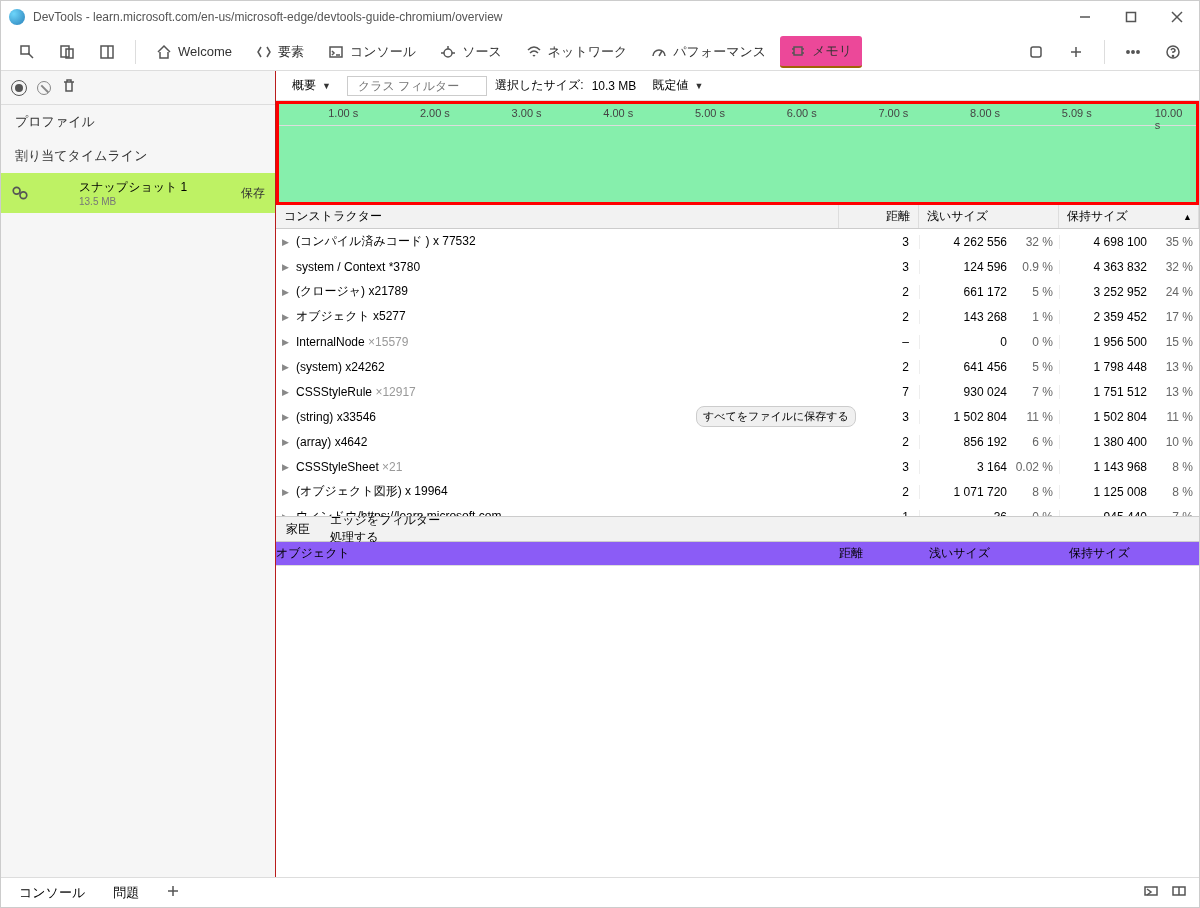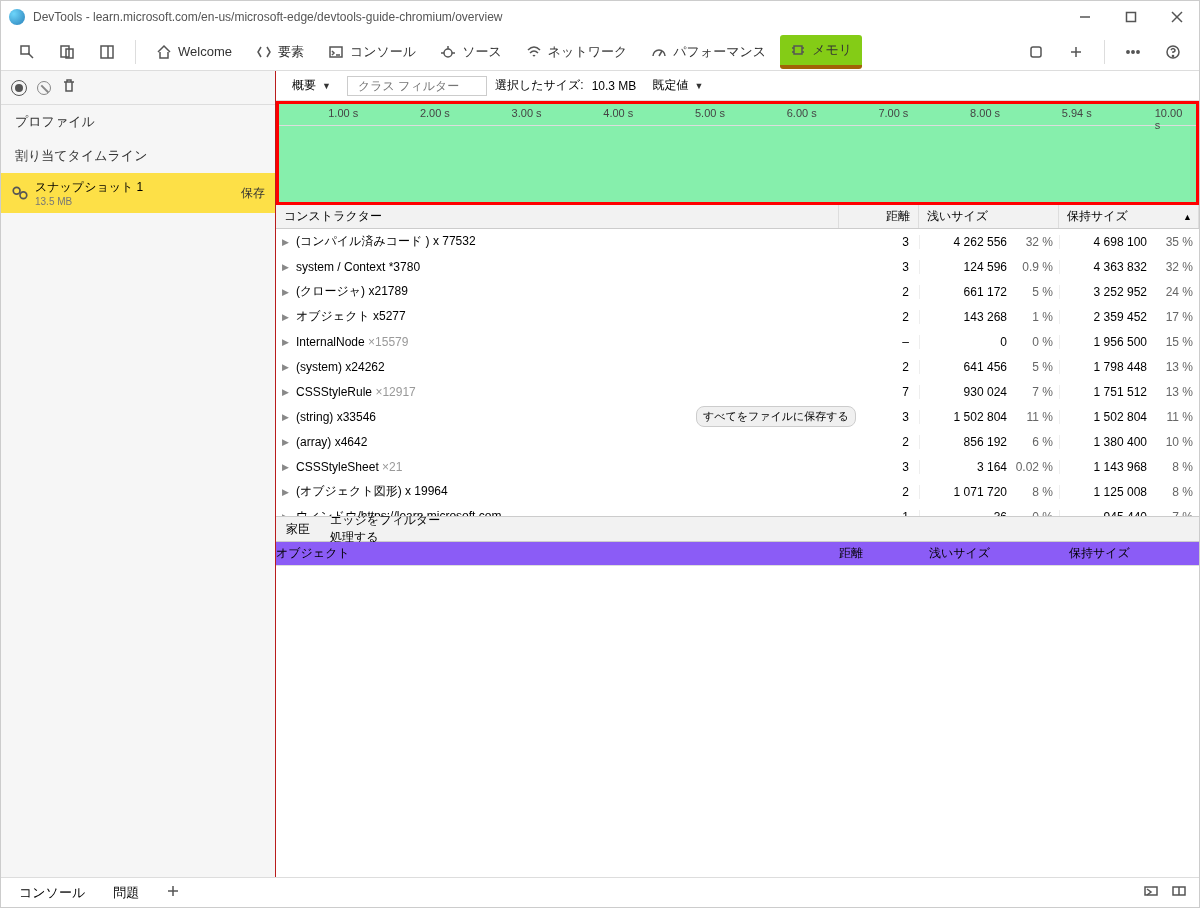--- a/index.html
+++ b/index.html
@@ -9,35 +9,35 @@
 .titlebar { height: 32px; display: flex; align-items: center; padding: 0 8px; background: #fff; }
 .titlebar .app-icon { width: 16px; height: 16px; border-radius: 50%; background: radial-gradient(circle at 30% 30%, #6dd5fa, #2980b9); margin-right: 8px; }
 .titlebar .title-text { flex: 1; font-size: 12px; color: #555; }
 .titlebar .win-controls { display: flex; gap: 18px; }
 .win-btn { width: 28px; height: 20px; display: flex; align-items: center; justify-content: center; cursor: pointer; }
 .win-btn svg { width: 12px; height: 12px; }
 
 
 .main-toolbar { height: 38px; display: flex; align-items: center; border-bottom: 1px solid #ddd; padding: 0 8px; gap: 4px; background: #fff; }
 .toolbtn { padding: 6px 10px; display: flex; align-items: center; gap: 6px; font-size: 13px; cursor: pointer; border-radius: 3px; color: #333; }
-.toolbtn.active { border-bottom: 4px solid #a16207; background: #84cc16; }
+.toolbtn.active { border-bottom: 2px solid #a16207; background: #ec4899; }
 .toolbtn .icon { width: 16px; height: 16px; display: inline-flex; align-items: center; justify-content: center; }
 .spacer { flex: 1; }
 .divider-v { width: 1px; height: 24px; background: #ddd; margin: 0 6px; }
 
 
 .content { flex: 1; display: flex; min-height: 0; }
 .sidebar { width: 275px; border-right: 1px solid #b91c1c; display: flex; flex-direction: column; background: #f6f6f6; }
 .sb-toolbar { height: 34px; display: flex; align-items: center; gap: 10px; padding: 0 10px; border-bottom: 1px solid #ddd; }
 .sb-toolbar .circ { width: 16px; height: 16px; border: 1.5px solid #555; border-radius: 50%; display:inline-block; }
 .sb-toolbar .stop { width: 14px; height: 14px; border: 1.5px solid #888; border-radius: 50%; position: relative; }
 .sb-toolbar .stop::after { content:""; position:absolute; left:2px; top:6px; width:10px; height:1.5px; background:#888; transform: rotate(45deg);}
 .sb-toolbar .trash svg { width: 16px; height: 16px; }
 .sb-section { padding: 8px 14px; font-size: 13px; color: #333; cursor: pointer; }
-.snapshot-item { display:flex; align-items:center; padding: 6px 10px; background:#fde047; font-size:12px; }
+.snapshot-item { display:flex; align-items:center; padding: 6px 10px; background:#bef264; font-size:12px;gap:44px; }
 .snapshot-item .snap-icon { width:18px; height:18px; display:flex; align-items:center; justify-content:center; margin-right:6px; }
 .snapshot-item .snap-main { flex:1; display:flex; flex-direction: column; }
 .snapshot-item .snap-sub { font-size: 10px; color:#777; }
 .snapshot-item .snap-action { font-size:12px; color:#333; }
 
 
 .rightpane { flex: 1; display: flex; flex-direction: column; min-width: 0; }
 .filterbar { height: 30px; display: flex; align-items: center; gap: 8px; border-bottom: 1px solid #ddd; padding: 0 8px; font-size: 12px; }
 .selectlike { display:flex; align-items:center; gap:6px; padding: 2px 8px; cursor:pointer; }
 .selectlike .tri { font-size: 9px; color:#333; }
@@ -288,21 +288,21 @@
     <div class="timeline-wrap">
       <div class="timeline-ticks" id="ticks">
           <span class="tick" style="left: 7%;">1.00 s</span>
           <span class="tick" style="left: 17%;">2.00 s</span>
           <span class="tick" style="left: 27%;">3.00 s</span>
           <span class="tick" style="left: 37%;">4.00 s</span>
           <span class="tick" style="left: 47%;">5.00 s</span>
           <span class="tick" style="left: 57%;">6.00 s</span>
           <span class="tick" style="left: 67%;">7.00 s</span>
           <span class="tick" style="left: 77%;">8.00 s</span>
-          <span class="tick" style="left: 87%;">5.94 s</span>
+          <span class="tick" style="left: 87%;">5.09 s</span>
           <span class="tick" style="left: 97%;">10.00 s</span>
         </div>
     </div>
 
     <div class="ctable">
       <div class="cthead">
         <div class="hc col-con">コンストラクター</div>
         <div class="hc col-dist">距離</div>
         <div class="hc col-shallow">浅いサイズ</div>
         <div class="hc col-ret">

